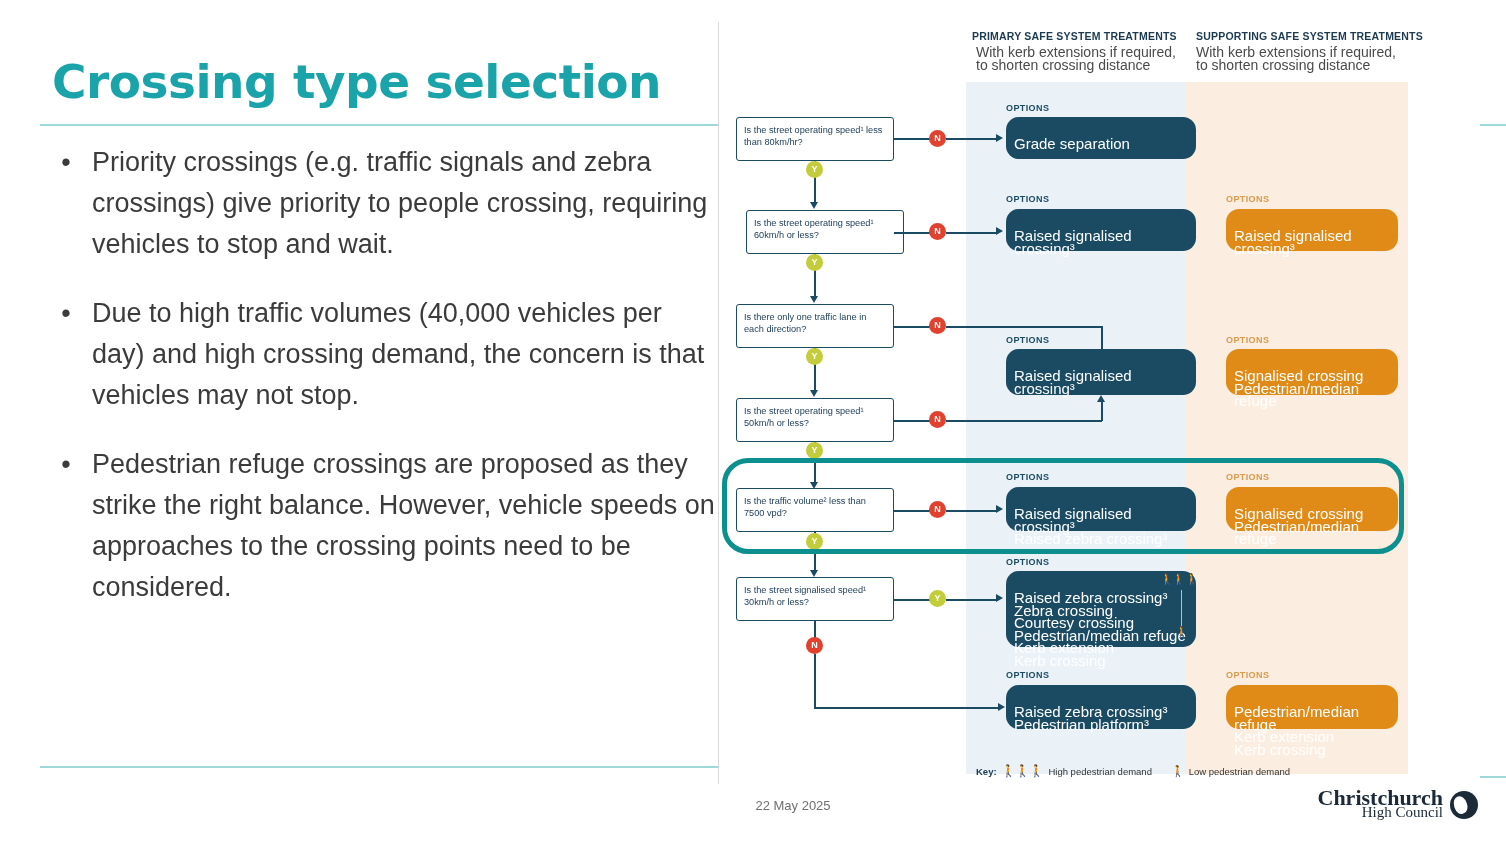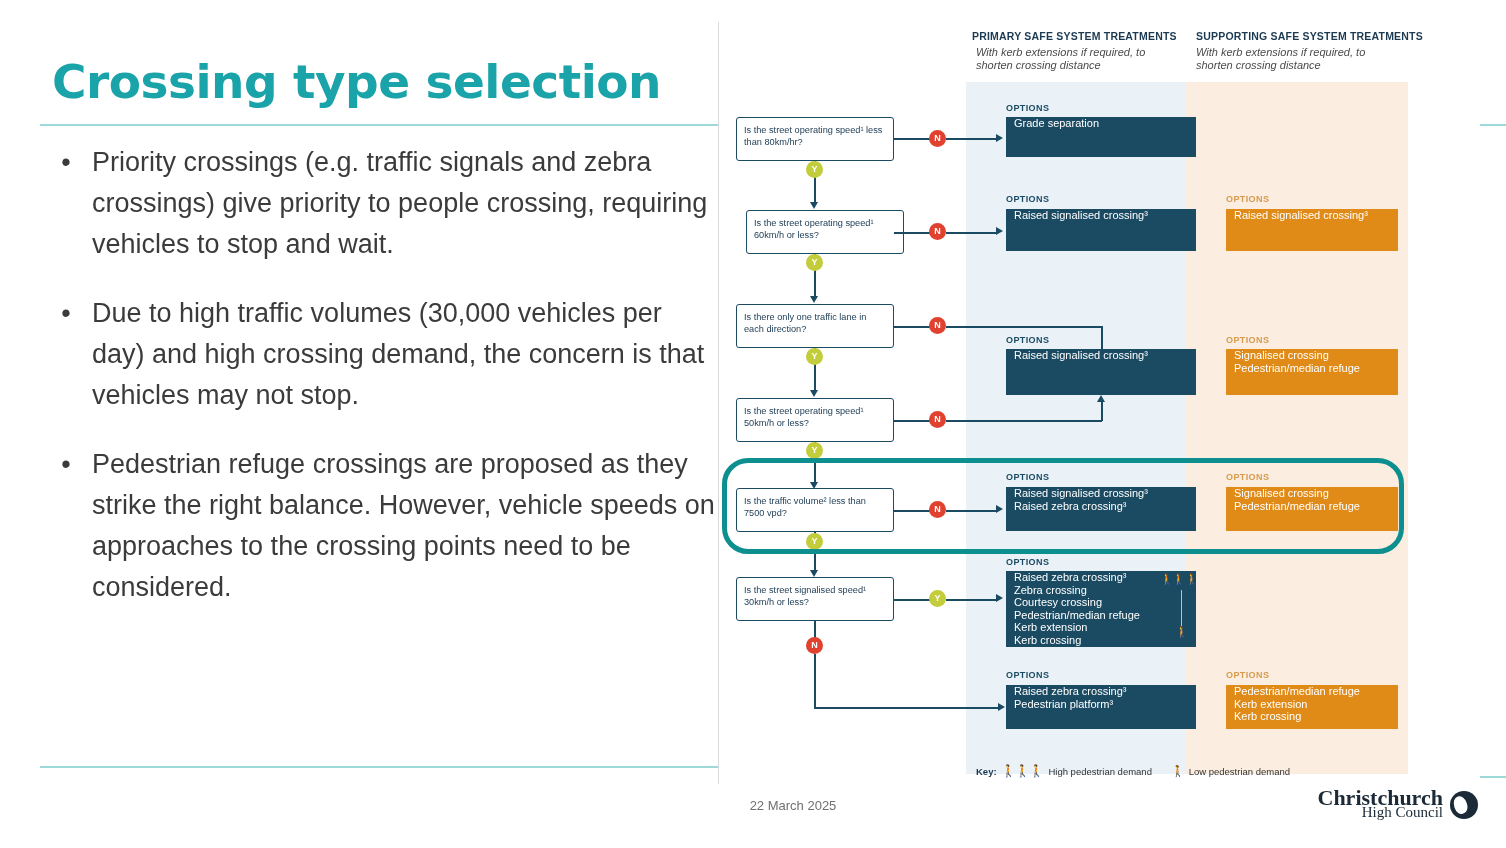--- a/index.html
+++ b/index.html
@@ -116,22 +116,21 @@
 
   .col-head {
     position: absolute;
     font-size: 10.5px;
     font-weight: bold;
     color: #1b3a52;
     letter-spacing: 0.2px;
   }
   .col-sub {
     position: absolute;
-    font-size: 11px;
-    font-style: italic;
+    font-size: 14px;
     color: #4a4a4a;
     line-height: 13px;
     width: 200px;
   }
 
   
   .dbox {
     position: absolute;
     width: 158px;
     height: 44px;
@@ -141,23 +140,24 @@
     box-sizing: border-box;
     padding: 6px 7px;
     font-size: 9.2px;
     line-height: 12px;
     color: #1b3a52;
   }
   
   .tbox {
     position: absolute;
     box-sizing: border-box;
-    padding: 0 8px;
-    font-size: 11px;
+    padding: 21px 8px;
+    font-size: 15px;
     line-height: 12.5px;
+    border-radius: 13px;
   }
   .tbox.primary { background: #1b4b63; color: #ffffff; }
   .tbox.support { background: #e08b17; color: #ffffff; }
   .optlabel {
     position: absolute;
     font-size: 9px;
     font-weight: bold;
     letter-spacing: 0.4px;
   }
   .optlabel.p { color: #1b4b63; }
@@ -294,21 +294,21 @@
     <div class="title">Crossing type selection</div>
     <div class="title-rule"></div>
 
     <div class="bullets">
       <div class="bullet">
         <div class="dot">•</div>
         <div class="btext">Priority crossings (e.g. traffic signals and zebra crossings) give priority to people crossing, requiring vehicles to stop and wait.</div>
       </div>
       <div class="bullet">
         <div class="dot">•</div>
-        <div class="btext">Due to high traffic volumes (30,000 vehicles per day) and high crossing demand, the concern is that vehicles may not stop.</div>
+        <div class="btext">Due to high traffic volumes (40,000 vehicles per day) and high crossing demand, the concern is that vehicles may not stop.</div>
       </div>
       <div class="bullet">
         <div class="dot">•</div>
         <div class="btext">Pedestrian refuge crossings are proposed as they strike the right balance. However, vehicle speeds on approaches to the crossing points need to be considered.</div>
       </div>
     </div>
 
     <div class="bottom-rule"></div>
   </div>
 
@@ -427,21 +427,21 @@
 
     <div class="key-row">
       <span class="key-label">Key:</span>
       <span class="ped-glyph">🚶🚶🚶</span>
       <span>High pedestrian demand</span>
       <span class="ped-glyph small" style="margin-left:14px;">🚶</span>
       <span>Low pedestrian demand</span>
     </div>
   </div>
 
-  <div class="footer-date">22 March 2025</div>
+  <div class="footer-date">22 May 2025</div>
 
   <div class="logo">
     <div class="logo-text">
       <div class="l1">Christchurch</div>
       <div class="l2">High Council</div>
     </div>
     <div class="logo-mark"></div>
   </div>
 
   <div class="right-rule-top"></div>

